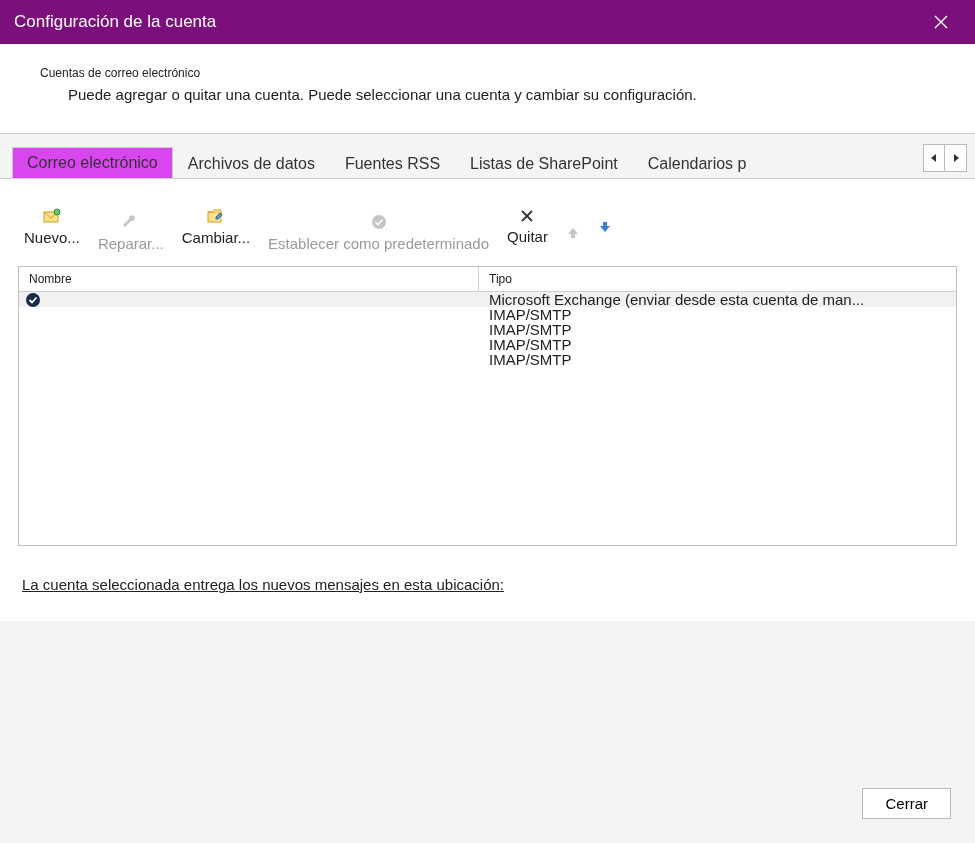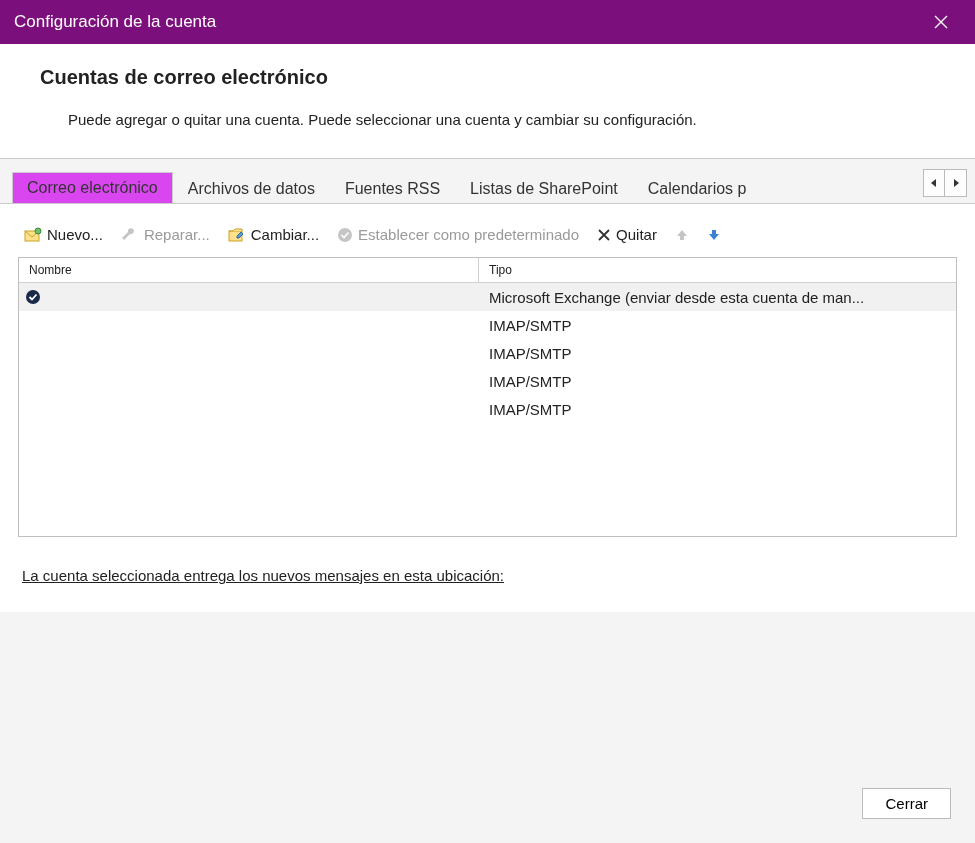--- a/index.html
+++ b/index.html
@@ -31,21 +31,21 @@
     display: flex;
     align-items: center;
     justify-content: center;
     cursor: pointer;
   }
   .intro {
     padding: 22px 40px 30px 40px;
     border-bottom: 1px solid #ccc;
     background: #fff;
   }
-  .intro-title { font-weight: 700; font-size: 20px; margin-bottom: 22px; }
+  .intro-title { font-weight: 400; font-size: 12px; margin-bottom: 6px; }
   .intro-desc { font-size: 15px; margin-left: 28px; color: #222; }
   .tabs-area {
     background: #f4f4f4;
     border-bottom: 1px solid #ccc;
     position: relative;
   }
   .tabs-row {
     display: flex;
     align-items: flex-end;
     height: 44px;
@@ -100,43 +100,44 @@
     gap: 10px;
     padding: 6px 2px 12px 2px;
     font-size: 15px;
   }
   .tbtn {
     display: flex;
     align-items: center;
     gap: 5px;
     padding: 2px 4px;
     cursor: pointer;
-  }
-  .tbtn.disabled { color: #9a9a9a; cursor: default; }
+    flex-direction: column;
+  }
+  .tbtn.disabled { color: #9a9a9a; cursor: default; margin-top: 13px; }
   .tbtn svg { flex: 0 0 auto; }
 
   .grid {
     border: 1px solid #bfbfbf;
     height: 280px;
     background: #fff;
     overflow: hidden;
   }
   .grid-head {
     display: flex;
     border-bottom: 1px solid #d0d0d0;
     background: #fff;
     font-size: 12px;
   }
   .col-name { width: 460px; padding: 5px 10px; border-right: 1px solid #d0d0d0; }
   .col-type { flex: 1; padding: 5px 10px; }
   .grid-body { }
   .row {
     display: flex;
     font-size: 15px;
-    height: 28px;
+    height: 15px;
     align-items: center;
   }
   .row .c1 { width: 460px; padding: 0 6px; display:flex; align-items:center; gap:4px; overflow:hidden; white-space:nowrap; text-overflow:ellipsis; }
   .row .c2 { flex: 1; padding: 0 10px; overflow:hidden; white-space:nowrap; text-overflow:ellipsis; }
   .row.selected { background: #f1f1f1; }
   .default-icon {
     width: 16px; height: 16px;
     flex: 0 0 auto;
   }
 

